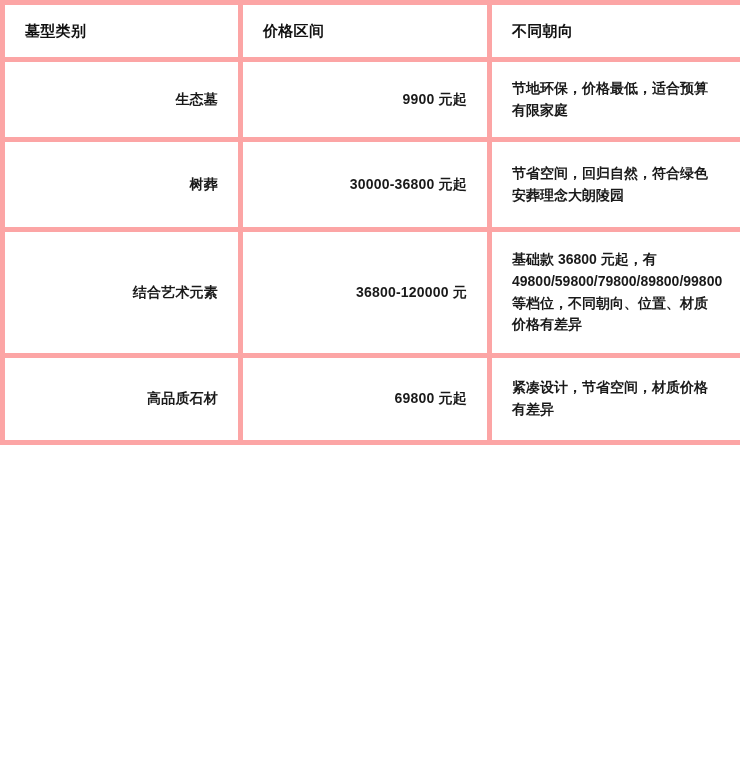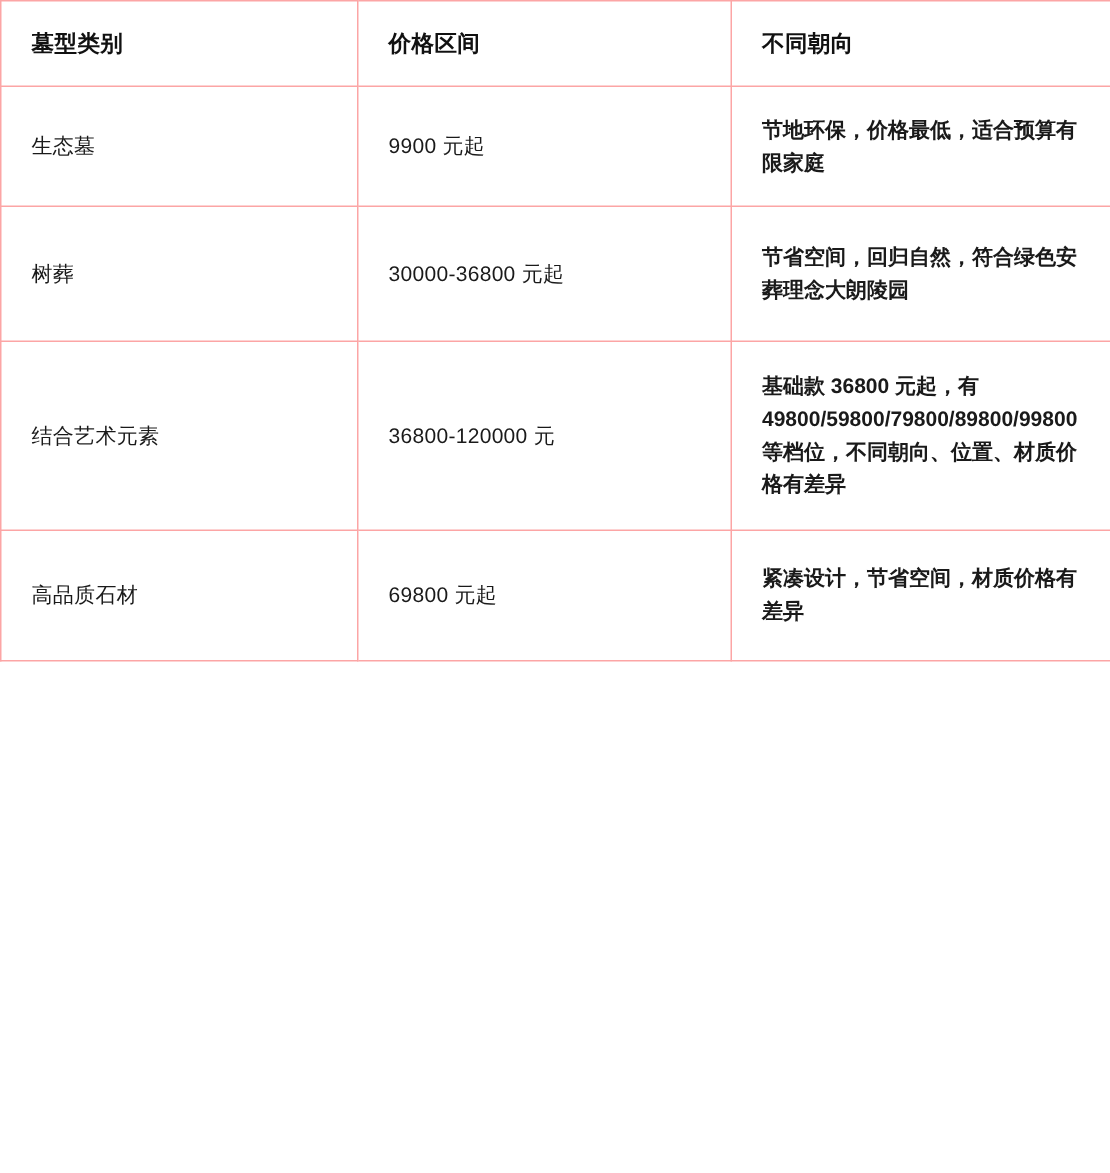--- a/index.html
+++ b/index.html
@@ -22,42 +22,43 @@
     width: 740px;
     border-collapse: collapse;
     table-layout: fixed;
   }
   table.price-table col.c0 { width: 238px; }
   table.price-table col.c1 { width: 249px; }
   table.price-table col.c2 { width: 253px; }
 
   table.price-table th,
   table.price-table td {
-    border: 1px solid #fca5a5;
+    border: 5px solid #fca5a5;
     vertical-align: middle;
     padding: 10px 20px;
     box-sizing: border-box;
   }
   table.price-table thead th {
     height: 57px;
     font-size: 15px;
     font-weight: bold;
     text-align: left;
     color: #111111;
     letter-spacing: 0.3px;
   }
   table.price-table tbody td {
     font-size: 14px;
     line-height: 1.55;
     color: #1a1a1a;
   }
   td.cat, td.price {
-    font-weight: normal;
+    font-weight: bold;
     font-size: 14.5px;
     letter-spacing: 0.2px;
+    text-align: right;
   }
   td.note {
     font-weight: bold;
     color: #222222;
   }
   
   tr.r0 td { height: 80px; }
   tr.r1 td { height: 86px; }
   tr.r2 td { height: 90px; }
   tr.r3 td { height: 90px; }

